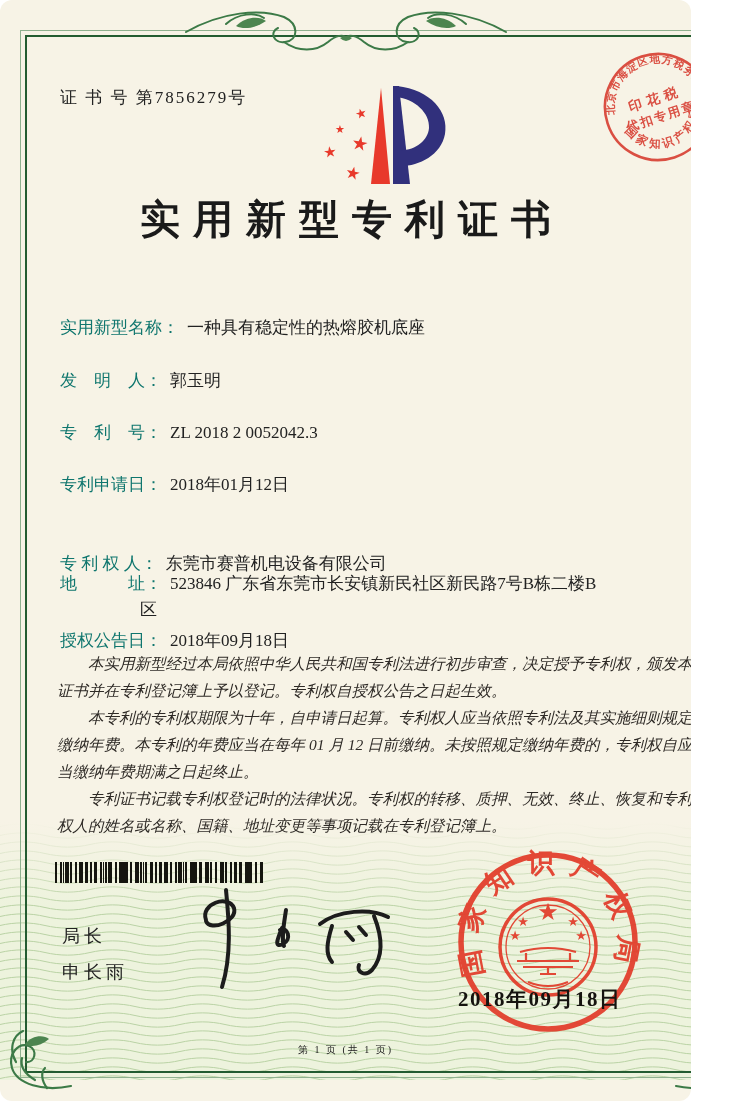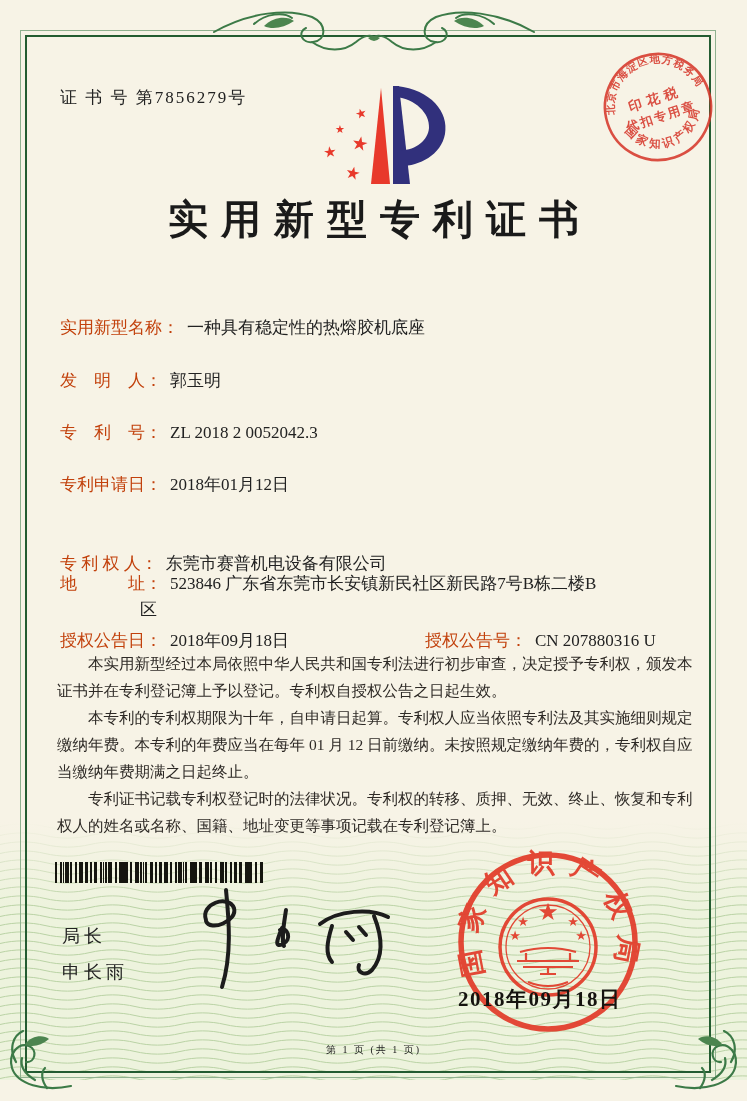--- a/index.html
+++ b/index.html
@@ -1,17 +1,17 @@
 <!DOCTYPE html>
 <html><head>
 <meta charset="utf-8">
 <style>
   html,body{margin:0;padding:0;}
   body{font-family:"Liberation Serif","DejaVu Serif",serif;}
-  #page{position:relative;width:747px;height:1101px;background:#f7f3e6;overflow:hidden;}
+  #page{position:relative;width:691px;height:1101px;background:#f7f3e6;overflow:hidden;border-radius:12px;}
 
   
   .waves{position:absolute;left:0;top:822px;z-index:1;}
   .wave-fade{position:absolute;left:0;top:822px;width:747px;height:85px;z-index:1;
     background:linear-gradient(to bottom,#f7f3e6 0%,rgba(247,243,230,0) 100%);}
 
   
   .frame-outer{position:absolute;left:20px;top:30px;width:694px;height:1046px;
     border:1px solid #8fb18f;z-index:2;}
   .frame-inner{position:absolute;left:25px;top:35px;width:682px;height:1034px;
@@ -22,27 +22,27 @@
   .corner-left{left:3px;}
   .corner-right{left:674px;transform:scaleX(-1);}
 
   .cert-no{position:absolute;left:60px;top:86px;font-size:17px;color:#222;
     letter-spacing:2px;z-index:4;}
   .logo{position:absolute;left:293px;top:78px;z-index:4;}
   .title{position:absolute;left:0;right:0;top:192px;text-align:center;font-size:40px;
     font-weight:bold;color:#1a1a1a;letter-spacing:13px;text-indent:13px;z-index:4;}
 
   .field-row{position:absolute;left:60px;font-size:17px;color:#222;z-index:4;white-space:nowrap;}
-  .field-label{display:inline-block;color:#c2410c;}
+  .field-label{display:inline-block;color:#0f766e;}
   .field-value{margin-left:8px;margin-top:24px;}
   .addr-line2{position:absolute;left:140px;top:598px;font-size:17px;color:#222;z-index:4;}
   .grant-no-pair{position:absolute;left:425px;top:629px;font-size:17px;color:#222;z-index:4;white-space:nowrap;}
 
   .body-text{position:absolute;left:57px;top:650px;width:640px;z-index:4;
-    font-size:15.5px;line-height:27px;color:#2e2a26;}
+    font-size:15.5px;line-height:27px;color:#2e2a26;font-style:italic;}
   .body-text p{margin:0;text-indent:2em;}
 
   .barcode{position:absolute;left:55px;top:862px;width:208px;height:21px;z-index:4;
     background:
       repeating-linear-gradient(90deg,#15150f 0 2px,rgba(0,0,0,0) 2px 5px),
       repeating-linear-gradient(90deg,#15150f 0 1px,rgba(0,0,0,0) 1px 8px),
       repeating-linear-gradient(90deg,rgba(0,0,0,0) 0 11px,#15150f 11px 14px);}
 
   .sig-title{position:absolute;left:62px;top:924px;font-size:18px;color:#222;letter-spacing:4px;z-index:4;}
   .sig-name{position:absolute;left:62px;top:960px;font-size:18px;color:#222;letter-spacing:4px;z-index:4;}
@@ -140,23 +140,20 @@
   </div>
   <div class="field-row" style="top:552px">
     <span class="field-label">专 利 权 人：</span><span class="field-value">东莞市赛普机电设备有限公司</span>
   </div>
   <div class="field-row" style="top:572px">
     <span class="field-label">地　　　址：</span><span class="field-value">523846 广东省东莞市长安镇新民社区新民路7号B栋二楼B</span>
   </div>
   <div class="addr-line2">区</div>
   <div class="field-row" style="top:629px">
     <span class="field-label">授权公告日：</span><span class="field-value">2018年09月18日</span>
-  </div>
-  <div class="grant-no-pair">
-    <span class="field-label">授权公告号：</span><span class="field-value">CN 207880316 U</span>
   </div>
 
   <div class="body-text">
     <p>本实用新型经过本局依照中华人民共和国专利法进行初步审查，决定授予专利权，颁发本证书并在专利登记簿上予以登记。专利权自授权公告之日起生效。</p>
     <p>本专利的专利权期限为十年，自申请日起算。专利权人应当依照专利法及其实施细则规定缴纳年费。本专利的年费应当在每年 01 月 12 日前缴纳。未按照规定缴纳年费的，专利权自应当缴纳年费期满之日起终止。</p>
     <p>专利证书记载专利权登记时的法律状况。专利权的转移、质押、无效、终止、恢复和专利权人的姓名或名称、国籍、地址变更等事项记载在专利登记簿上。</p>
   </div>
 
   <div class="barcode"></div>
 

